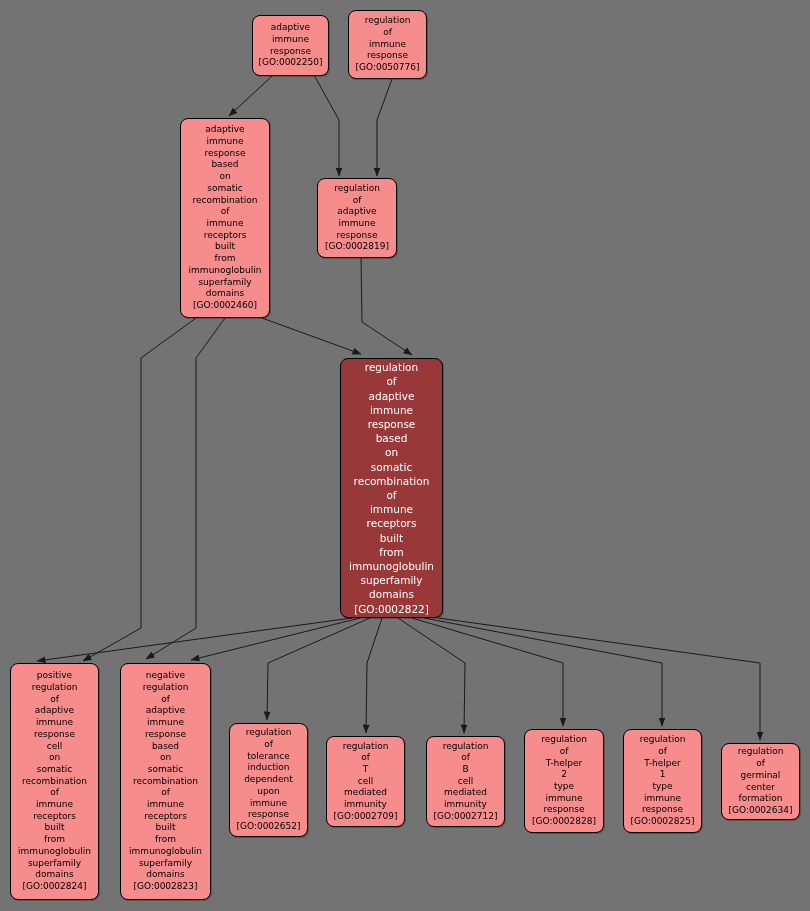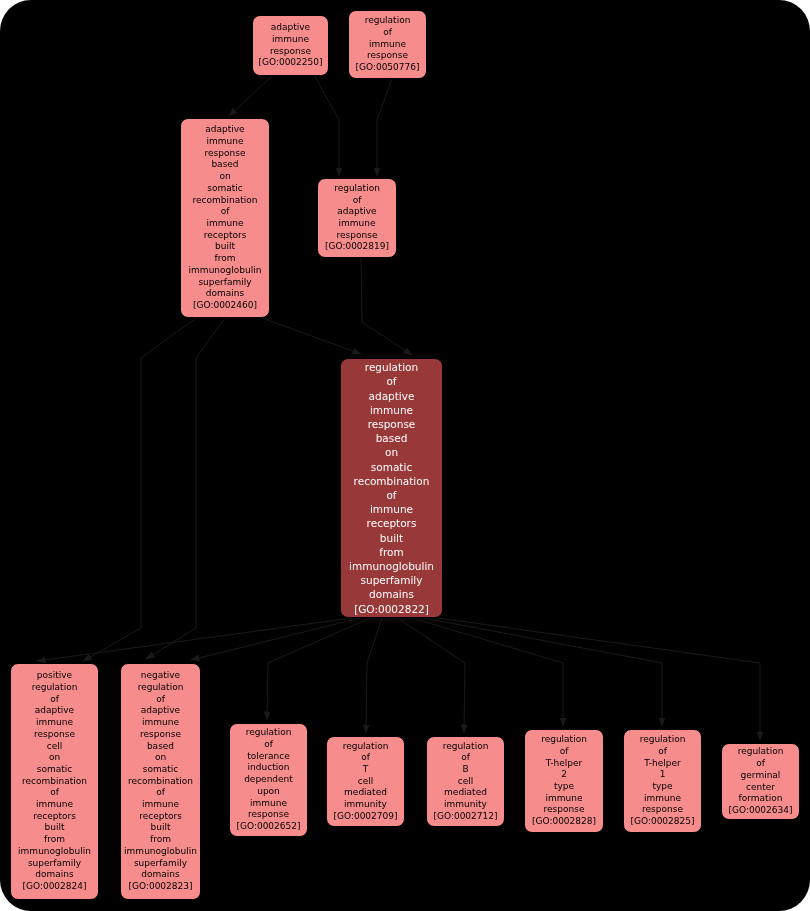--- a/index.html
+++ b/index.html
@@ -33,21 +33,21 @@
   .node.highlight{background:var(--highlight-fill,#993838);}
   .node.highlight .lbl{
     color:#ffffff;
     font-size:10.5px;
     line-height:14.2px;
   }
 </style>
 </head>
 <body>
 
-<div id="canvas" style="--node-fill: #f78c8c; --highlight-fill: #993838; background: #000000; border-radius: 31px;">
+<div id="canvas" style="--node-fill: #f78c8c; --highlight-fill: #993838; background: #737373;">
 
   <svg id="edges" width="810" height="911" viewBox="0 0 810 911" xmlns="http://www.w3.org/2000/svg">
     <defs>
       <marker id="arrow" markerWidth="9" markerHeight="7" refX="8.5" refY="3.5" orient="auto" markerUnits="userSpaceOnUse">
         <path d="M0,0 L9,3.5 L0,7 Z" fill="#1a1a1a"></path>
       </marker>
     </defs>
     <polyline points="272,76 229,116" marker-end="url(#arrow)"></polyline>
     <polyline points="314,75 339,120 339,176" marker-end="url(#arrow)"></polyline>
     <polyline points="392,79 377,120 377,176" marker-end="url(#arrow)"></polyline>
@@ -144,21 +144,21 @@
 immune
 receptors
 built
 from
 immunoglobulin
 superfamily
 domains
 [GO:0002824]</span>
   </div>
 
-  <div class="node" style="left:120px;top:663px;width:81px;height:237px;">
+  <div class="node" style="left:120px;top:663px;width:91px;height:237px;">
     <span class="lbl">negative
 regulation
 of
 adaptive
 immune
 response
 based
 on
 somatic
 recombination

